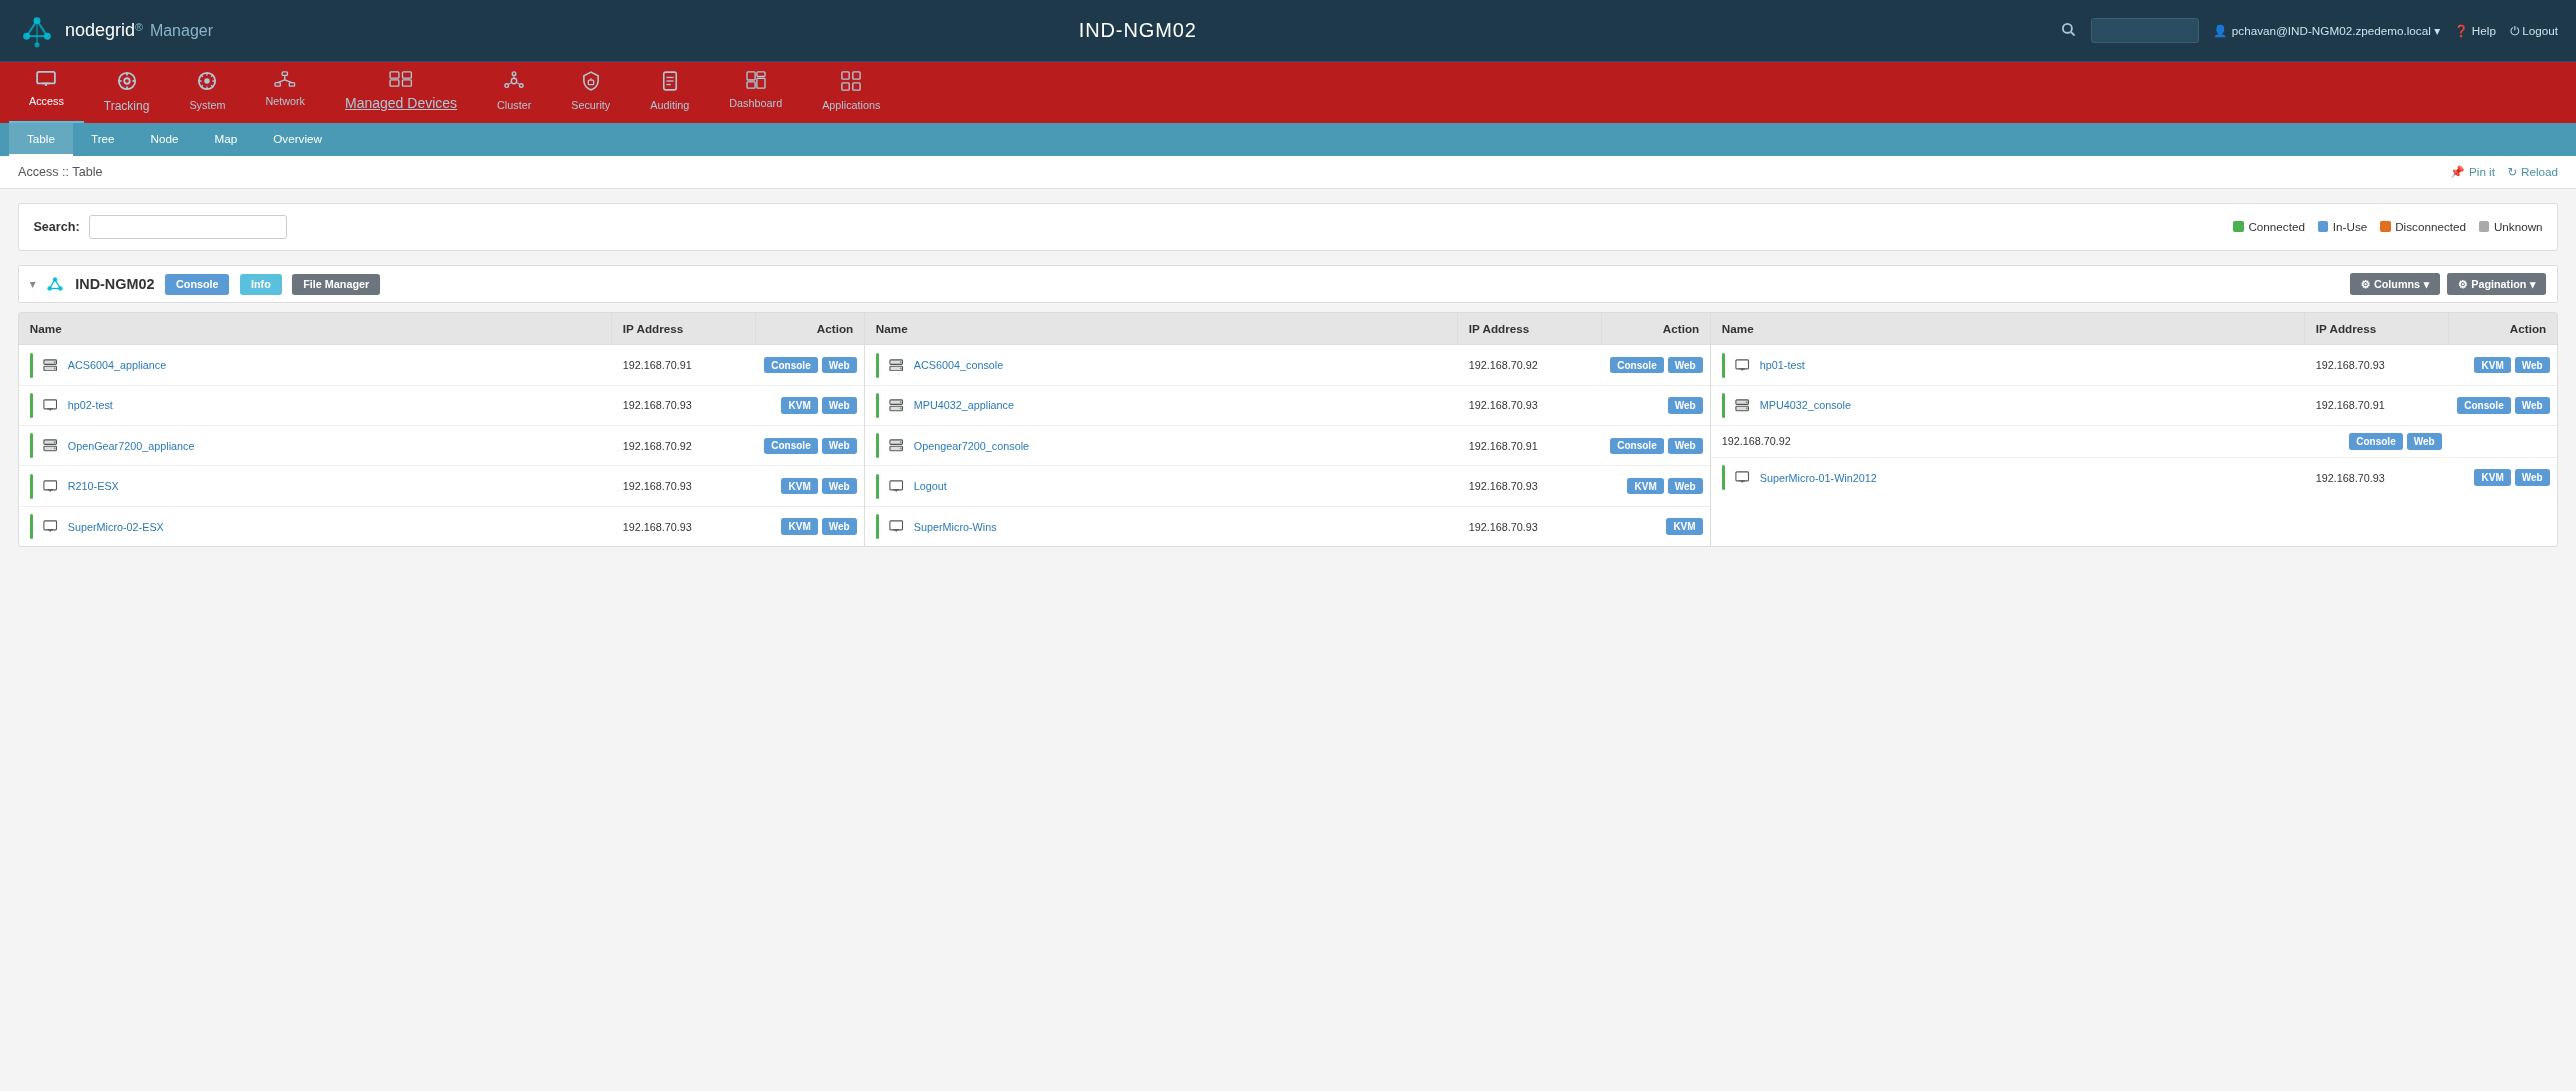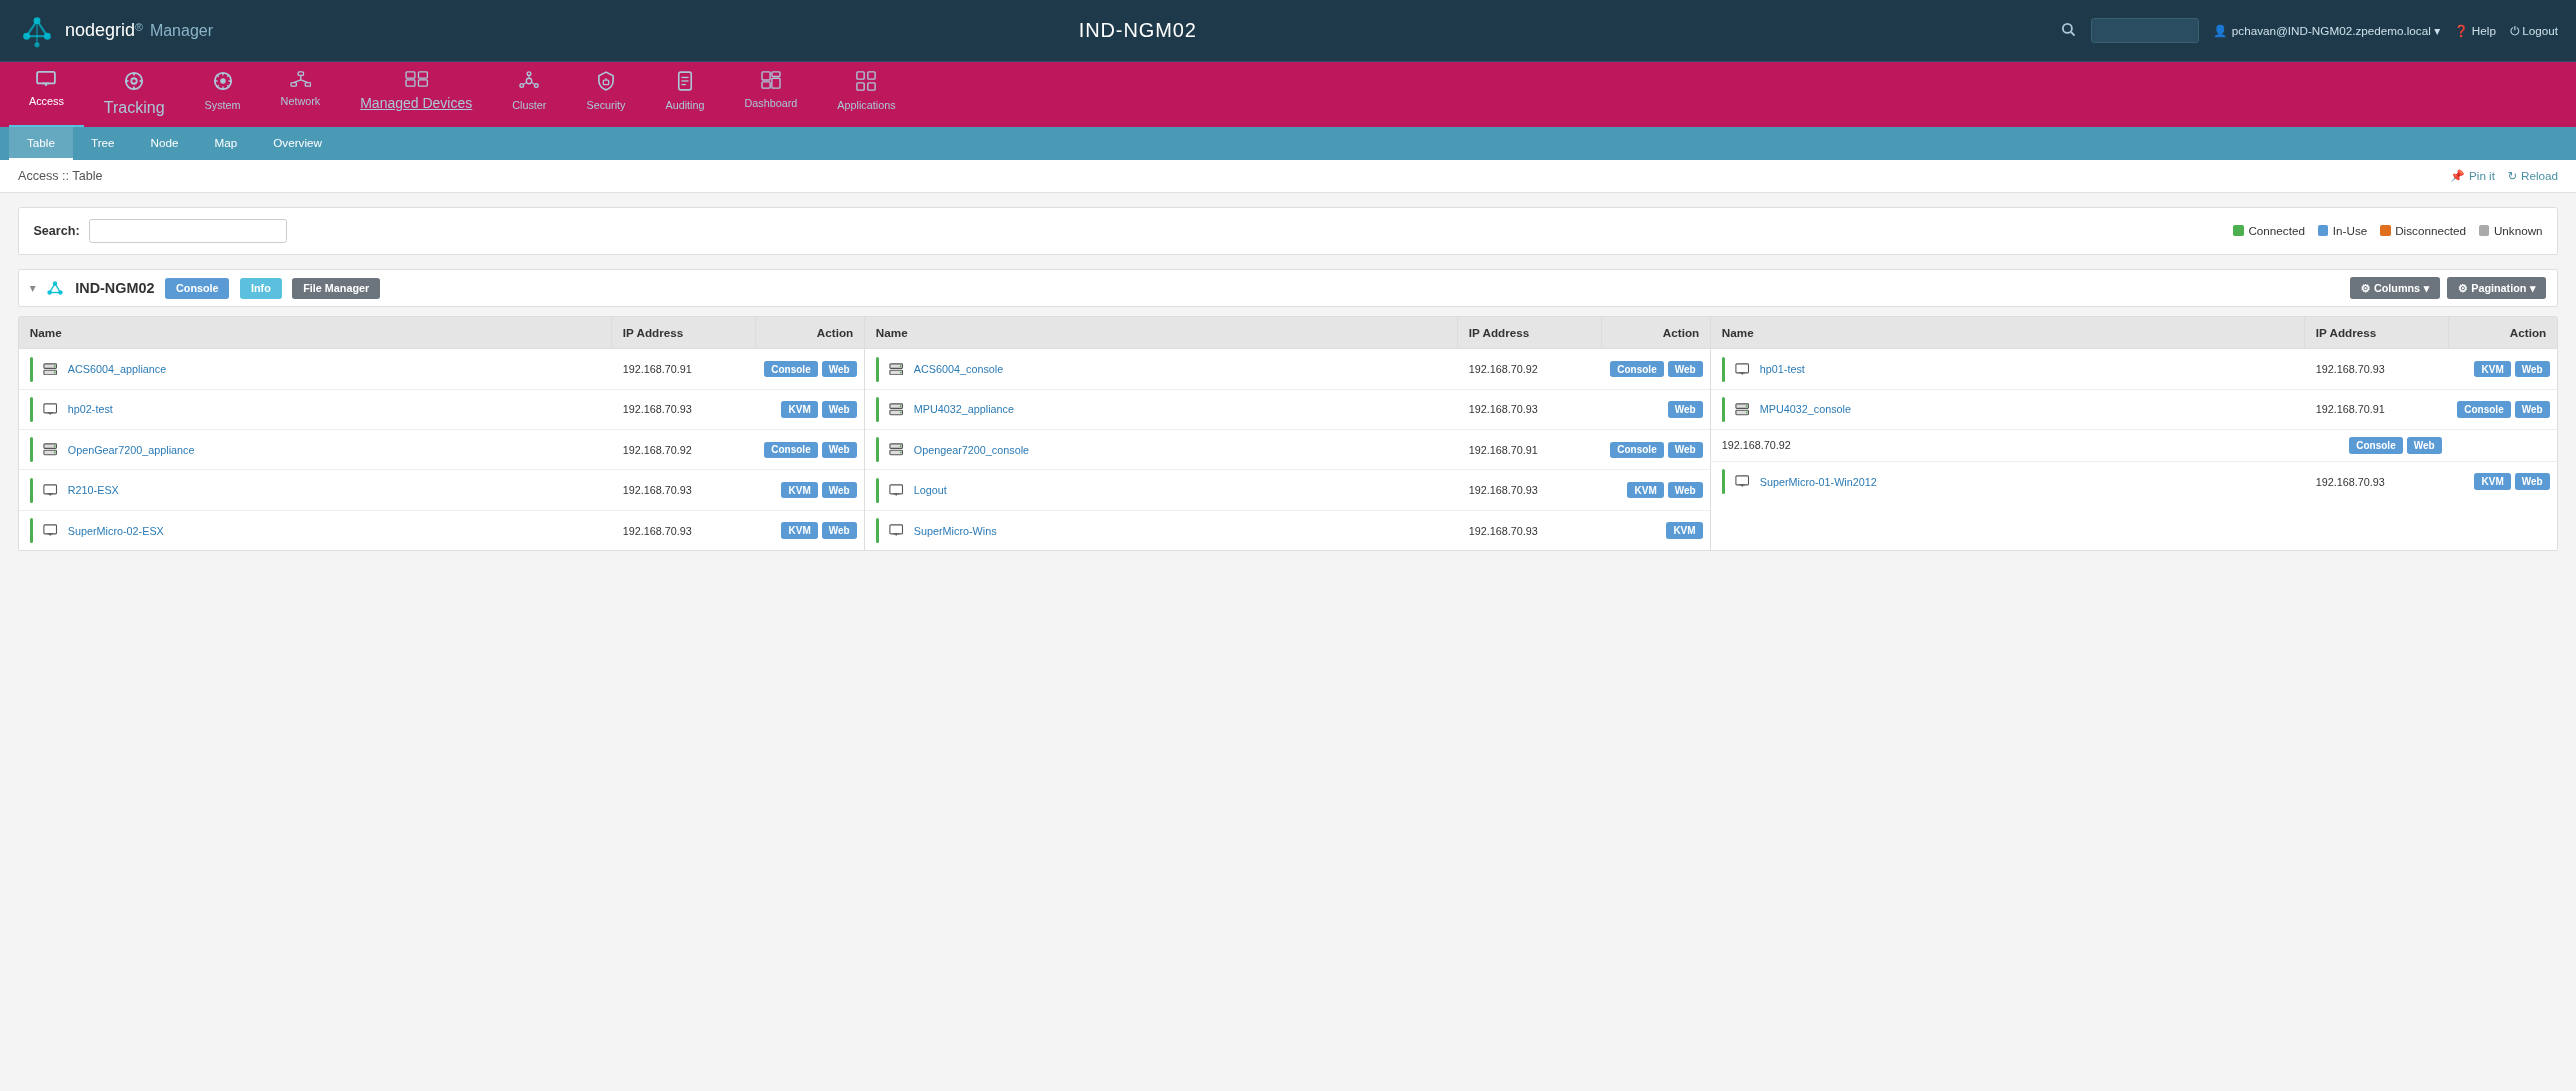--- a/index.html
+++ b/index.html
@@ -55,21 +55,21 @@
     .header-help, .header-logout {
       color: #cce0ea;
       cursor: pointer;
       display: flex;
       align-items: center;
       gap: 2.7px;
     }
 
     
     .nav {
-      background: #be185d;
+      background: #b91c1c;
       display: flex;
       padding: 0 9px;
       border-top: 0.9px solid #2a5070;
     }
     .nav-item {
       display: flex;
       flex-direction: column;
       align-items: center;
       padding: 9px 20px 7.2px;
       color: #aac8d8;
@@ -354,21 +354,21 @@
     <span class="nav-icon">
       <svg width="20" height="20" viewBox="0 0 22 22" fill="none">
           <circle cx="11" cy="11" r="9" stroke="#aac8d8" stroke-width="2" fill="none"></circle>
           <circle cx="11" cy="11" r="3" stroke="#aac8d8" stroke-width="2" fill="none"></circle>
           <line x1="11" y1="2" x2="11" y2="5" stroke="#aac8d8" stroke-width="2"></line>
           <line x1="11" y1="17" x2="11" y2="20" stroke="#aac8d8" stroke-width="2"></line>
           <line x1="2" y1="11" x2="5" y2="11" stroke="#aac8d8" stroke-width="2"></line>
           <line x1="17" y1="11" x2="20" y2="11" stroke="#aac8d8" stroke-width="2"></line>
         </svg>
     </span>
-    <span style="color:#aac8d8;font-size:16px;text-align:center;">Tracking</span>
+    <span style="color:#aac8d8;font-size:12px;text-align:center;">Tracking</span>
   </div>
   <div class="nav-item">
     <span class="nav-icon">
       <svg width="20" height="20" viewBox="0 0 22 22" fill="none">
           <circle cx="11" cy="11" r="9" stroke="#aac8d8" stroke-width="2" fill="none"></circle>
           <circle cx="11" cy="11" r="3" fill="#aac8d8"></circle>
           <path d="M11 2v3M11 17v3M2 11h3M17 11h3M4.2 4.2l2.1 2.1M15.7 15.7l2.1 2.1M4.2 17.8l2.1-2.1M15.7 6.3l2.1-2.1" stroke="#aac8d8" stroke-width="1.5"></path>
         </svg>
     </span>
     <span style="color:#aac8d8;font-size:10.8px;">System</span>

